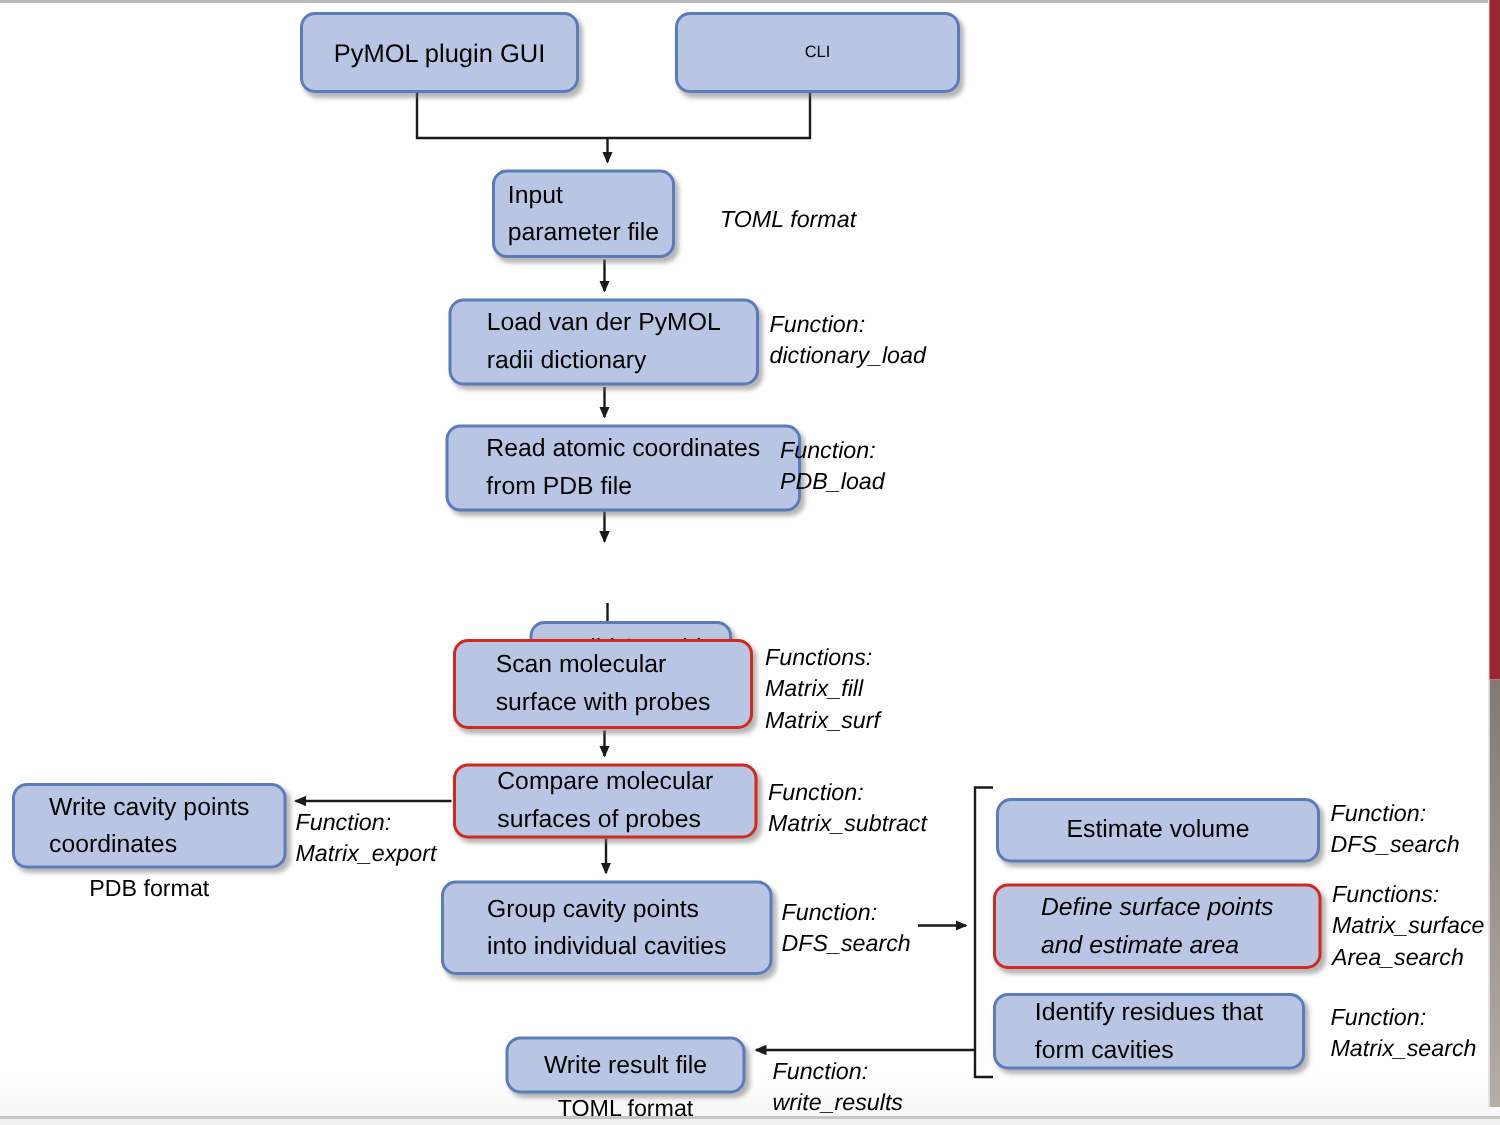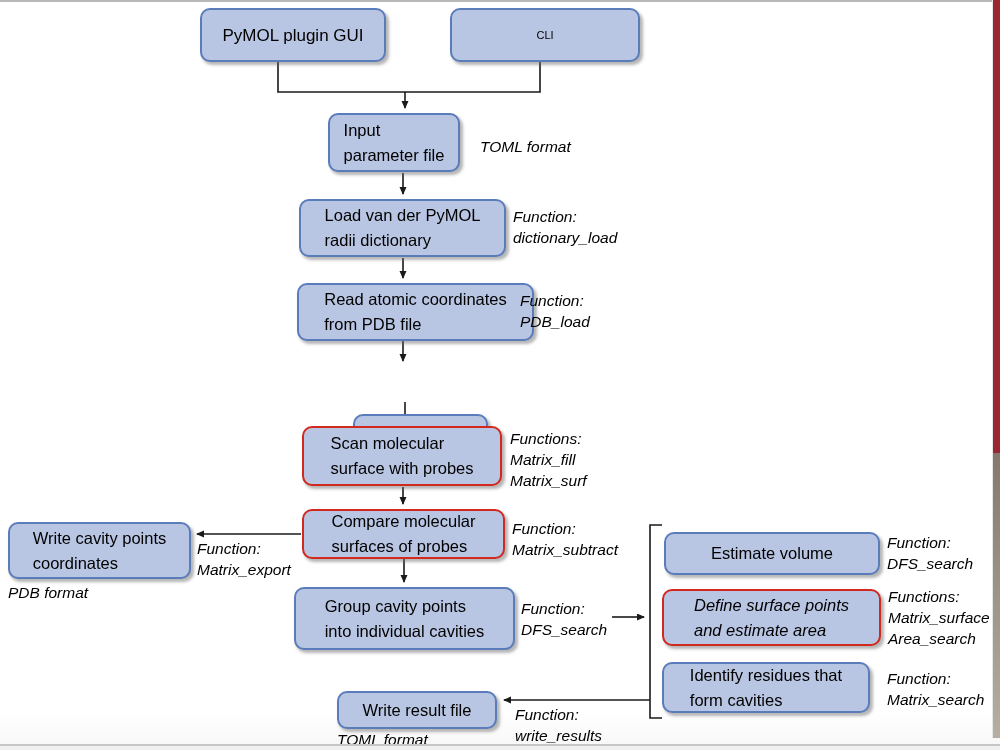--- a/index.html
+++ b/index.html
@@ -41,23 +41,23 @@
   .note {
     position: absolute;
     font-style: italic;
     font-size: 15.5px;
     line-height: 21px;
     color: #000;
     white-space: pre-line;
   }
   .caption {
     position: absolute;
-    font-style: italic;
     font-size: 15.5px;
     color: #000;
+    text-align: center;
   }
   .edge-top {
     position: absolute;
     left: 0; top: 0;
     width: 1000px; height: 2px;
     background: #b8b8b8;
   }
   .edge-bottom {
     position: absolute;
     left: 0; top: 744px;
@@ -105,21 +105,21 @@
       <line x1="301" y1="534" x2="197" y2="534" marker-end="url(#arrow)"></line>
       <line x1="612" y1="617" x2="644" y2="617" marker-end="url(#arrow)"></line>
       <line x1="650" y1="700" x2="504" y2="700" marker-end="url(#arrow)"></line>
 
       <path d="M662 525 H650 V718 H662"></path>
     </g>
   </svg>
 
   <div class="node" style="left:200px; top:8px;  width:186px; height:54px; font-size:17px;">PyMOL plugin GUI</div>
   <div class="node" style="left:450px; top:8px;  width:190px; height:54px; font-size:11px;">CLI</div>
-  <div class="node" style="left:328px; top:113px; width:132px; height:59px;">Input
+  <div class="node" style="left:328px; top:113px; width:122px; height:59px;">Input
 parameter file</div>
   <div class="node" style="left:299px; top:199px; width:207px; height:58px;">Load van der PyMOL
 radii dictionary</div>
   <div class="node" style="left:277px; top:283px; width:237px; height:58px;margin-left:20px;">Read atomic coordinates
 from PDB file</div>
   <div class="node" style="left:353px; top:366px; width:135px; height:36px;margin-top:48px;">Build 3D grid</div>
   <div class="node highlight" style="left:302px; top:426px; width:200px; height:60px;">Scan molecular
 surface with probes</div>
   <div class="node highlight" style="left:302px; top:509px; width:203px; height:50px;">Compare molecular
 surfaces of probes</div>

